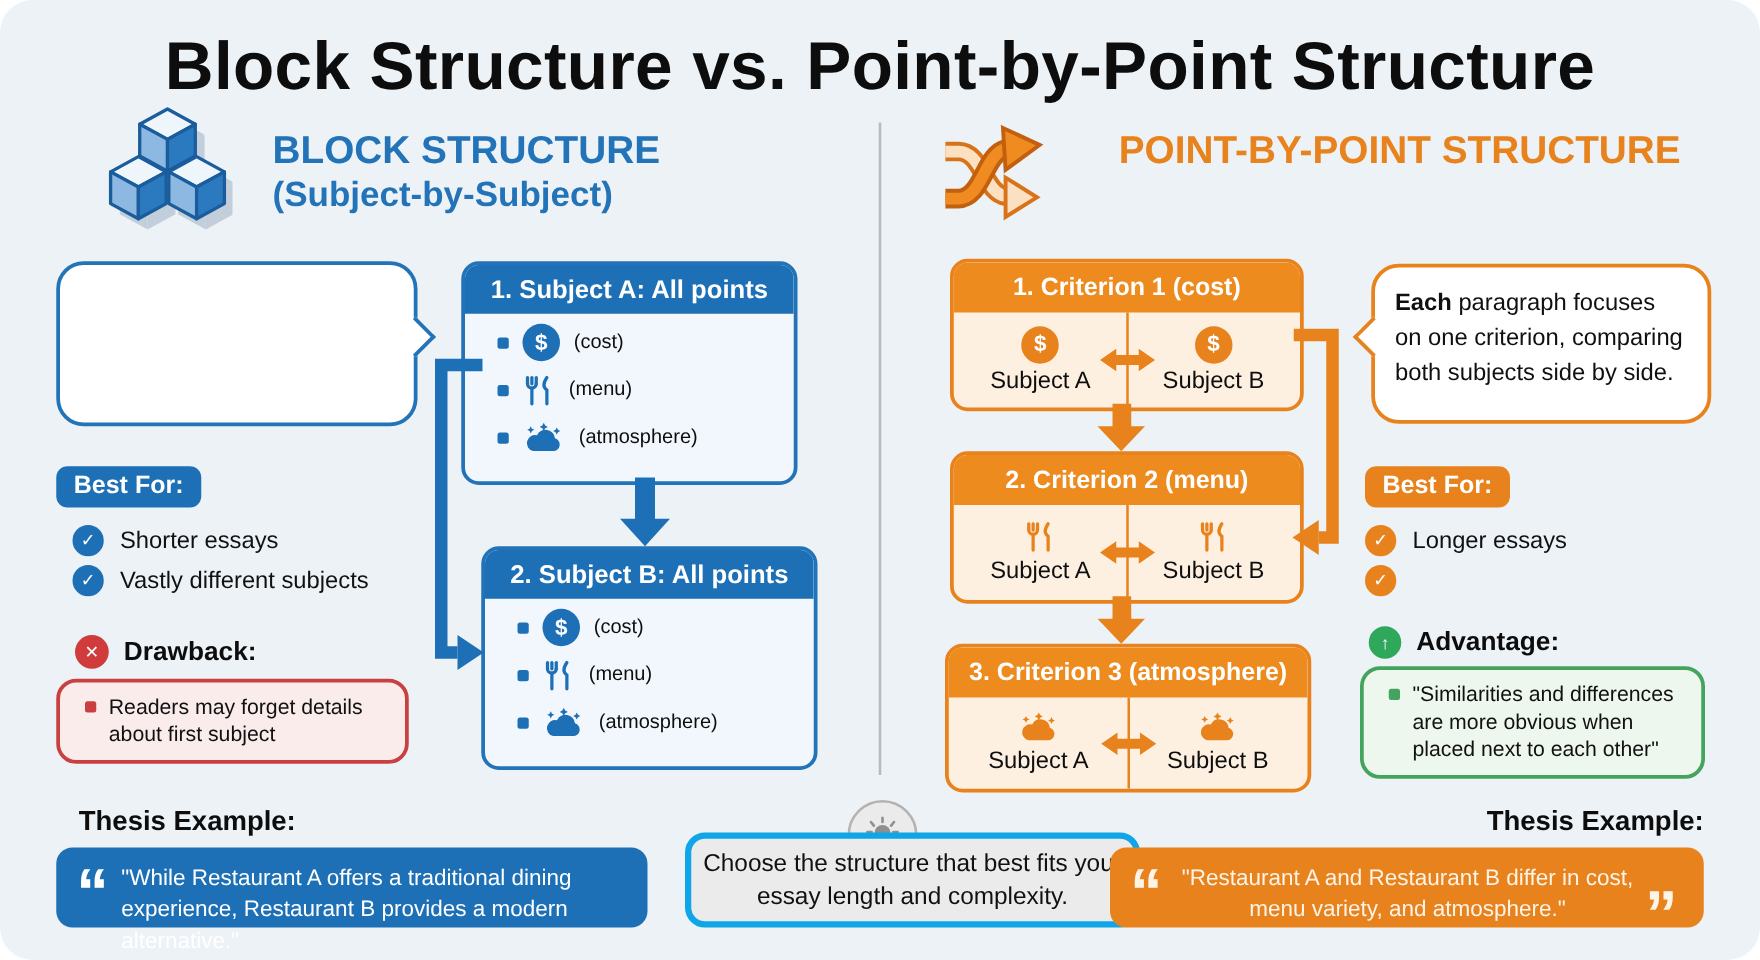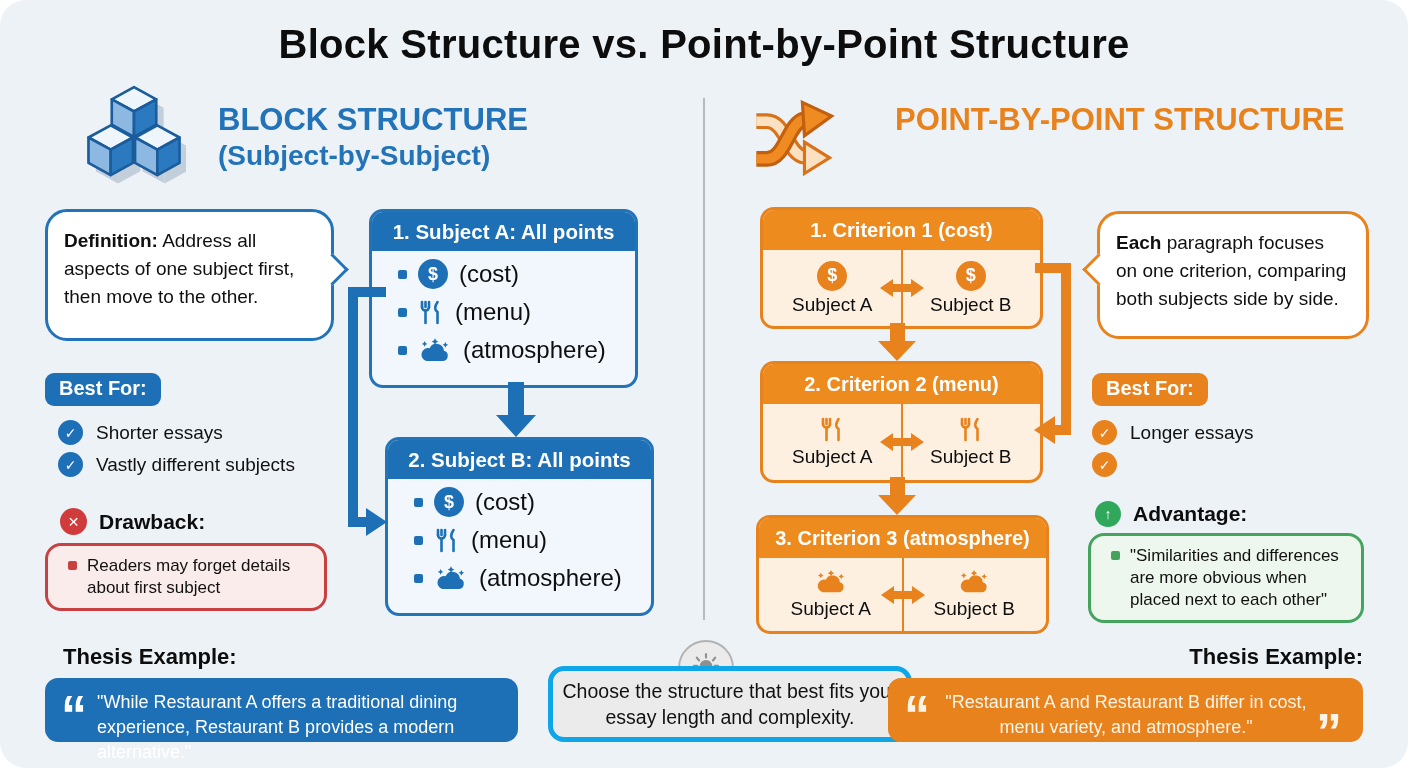--- a/index.html
+++ b/index.html
@@ -1,19 +1,19 @@
 <!DOCTYPE html>
 <html><head>
 <meta charset="utf-8">
 <style>
   html,body{margin:0;padding:0;background:#ffffff;}
   .canvas{position:relative;width:1408px;height:768px;background:#edf2f7;border-radius:26px;
           font-family:"Liberation Sans","DejaVu Sans",sans-serif;overflow:hidden;}
   .abs{position:absolute;}
-  .title{position:absolute;top:22px;left:0;right:0;text-align:center;font-size:40px;font-weight:bold;color:#0d0d0d;letter-spacing:.3px;}
+  .title{position:absolute;top:22px;left:0;right:0;text-align:center;font-size:54px;font-weight:bold;color:#0d0d0d;letter-spacing:.3px;}
 
   
   .sec-head{position:absolute;font-weight:bold;line-height:1.18;}
   .sec-head .l1{font-size:31px;}
   .sec-head .l2{font-size:28px;}
   .blue-t{color:#2273b8;} .orange-t{color:#e8821d;}
 
   
   .bubble{position:absolute;background:#fff;border-radius:22px;}
   .bubble.blue{border:3.5px solid #2273b8;}
@@ -36,21 +36,21 @@
   .note{position:absolute;border-radius:16px;display:flex;gap:10px;padding:9px 10px 9px 20px;font-size:17px;line-height:1.3;color:#111;}
   .note.red{background:#fbecec;border:3px solid #c94040;}
   .note.green{background:#eef7ee;border:3px solid #44a45e;}
   .sq{width:9px;height:9px;border-radius:2px;margin-top:6px;flex:0 0 auto;}
   .sq.red{background:#c94040;} .sq.green{background:#44a45e;} .sq.blue{background:#1d70b6;}
 
   
   .flowbox{position:absolute;border:3px solid #2273b8;border-radius:14px;background:#f1f7fc;overflow:hidden;width:263px;height:173px;}
   .flowbox .hdr{height:39px;background:#1d70b6;color:#fff;font-weight:bold;font-size:20.5px;display:flex;align-items:center;justify-content:center;}
   .pointrow{display:flex;align-items:center;gap:11px;padding-left:26px;margin-top:8px;height:30px;}
-  .pointrow .ptxt{font-size:24px;color:#0e0e0e;}
+  .pointrow .ptxt{font-size:16px;color:#0e0e0e;}
   .coin{width:30px;height:30px;border-radius:50%;color:#fff;font-weight:bold;font-size:18px;display:flex;align-items:center;justify-content:center;flex:0 0 auto;}
 
   
   .critbox{position:absolute;border:3px solid #e8821d;border-radius:14px;background:#fdf0e1;overflow:hidden;}
   .critbox .hdr{height:40px;background:#ee8b1f;color:#fff;font-weight:bold;font-size:20px;display:flex;align-items:center;justify-content:center;}
   .critbody{position:relative;display:flex;height:calc(100% - 40px);}
   .critcell{flex:1;display:flex;flex-direction:column;align-items:center;justify-content:center;gap:3px;}
   .critcell .lbl{font-size:19px;color:#0e0e0e;}
   .critdivider{position:absolute;left:calc(50% - 1px);top:0;bottom:0;width:2px;background:#e8821d;}
   .dblarrow{position:absolute;left:calc(50% - 23px);top:calc(50% - 13px);}
@@ -108,23 +108,20 @@
     </g>
   </svg>
 
   <div class="sec-head blue-t" style="left:218px;top:102px;">
     <div class="l1">BLOCK STRUCTURE</div>
     <div class="l2">(Subject-by-Subject)</div>
   </div>
 
   <div class="bubble blue" style="left:45px;top:209px;width:283px;height:126px;">
     <div class="tail right"></div>
-    <div class="txt">
-      <b>Definition:</b><span> Address all aspects of one subject first, then move to the other.</span>
-    </div>
   </div>
 
   <div class="badge blue" style="left:45px;top:373px;">Best For:</div>
   <div class="checkrow" style="left:58px;top:420px;">
     <span class="circle-icon bg-blue">✓</span>
     <span>Shorter essays</span>
   </div>
   <div class="checkrow" style="left:58px;top:452px;">
     <span class="circle-icon bg-blue">✓</span>
     <span>Vastly different subjects</span>

